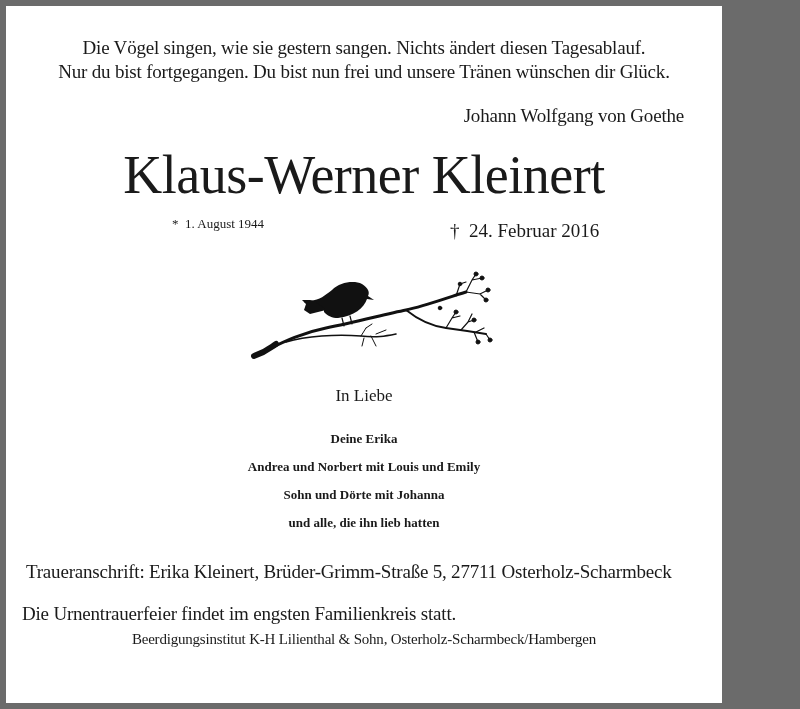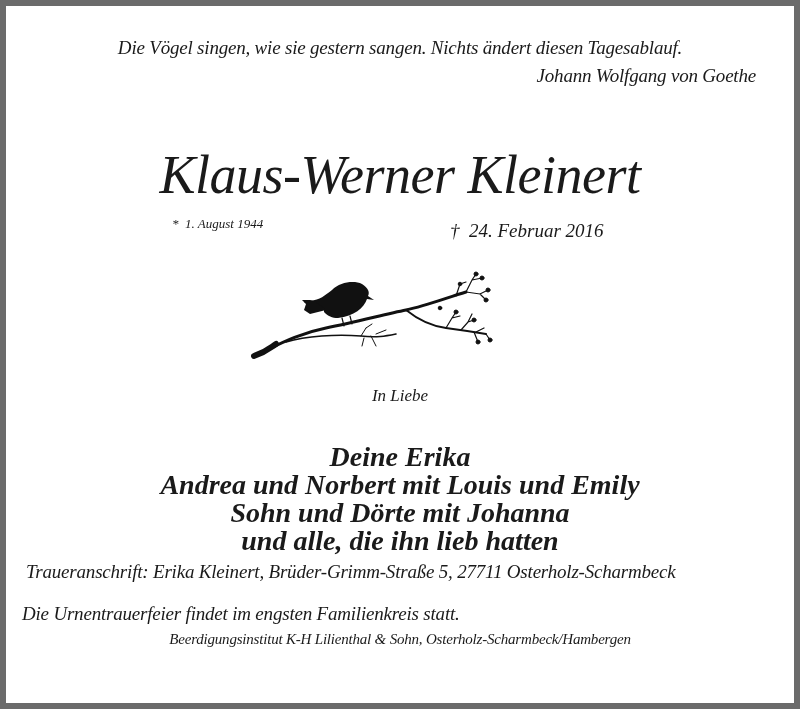--- a/index.html
+++ b/index.html
@@ -7,38 +7,37 @@
       width: 800px; height: 709px;
       background: #6b6b6b;
       position: relative;
       overflow: hidden;
       font-family: "Liberation Serif", "DejaVu Serif", serif;
       color: #1a1a1a;
     }
     .card {
       position: absolute;
       left: 6px; top: 6px;
-      width: 788px; height: 697px;
+      width: 716px; height: 697px;
       background: #ffffff;
-      font-style: italic;
     }
     .abs { position: absolute; white-space: nowrap; }
     .center { left: 0; right: 0; text-align: center; }
 
     .quote {
       top: 30px; left: 0; right: 0;
       text-align: center;
       font-size: 19px;
       line-height: 24px;
       letter-spacing: -0.2px;
     }
     .quote .author {
       text-align: right;
       padding-right: 38px;
-      margin-top: 4px;
+      margin-top: 20px;
       padding-left: 30px;
     }
 
     .name {
       top: 134px;
       font-size: 54px;
       line-height: 70px;
       letter-spacing: -0.5px;
     }
 
@@ -46,37 +45,38 @@
     .died { top: 214px; left: 444px; font-size: 19px; }
 
     .bird {
       top: 258px; left: 240px;
       width: 250px; height: 100px;
     }
 
     .in-liebe { top: 380px; font-size: 17px; }
 
     .family {
-      top: 437px;
-      font-size: 28px;
+      top: 419px;
+      font-size: 13px;
       font-weight: bold;
       line-height: 28px;
     }
 
     .address { top: 555px; left: 20px; font-size: 19px; letter-spacing: -0.2px; }
     .ceremony { top: 597px; left: 16px; font-size: 19px; letter-spacing: -0.2px; }
     .undertaker { top: 625px; font-size: 15px; letter-spacing: -0.2px; }
   </style>
 </head>
 <body>
 
 <div class="card">
 
   <div class="abs quote">
     <div>Die Vögel singen, wie sie gestern sangen. Nichts ändert diesen Tagesablauf.</div>
+    <div>Nur du bist fortgegangen. Du bist nun frei und unsere Tränen wünschen dir Glück.</div>
     <div class="author">Johann Wolfgang von Goethe</div>
   </div>
 
   <div class="abs center name">Klaus-Werner Kleinert</div>
 
   <div class="abs born">
     <span>*</span>&nbsp;&nbsp;<span>1. August 1944</span>
   </div>
 
   <div class="abs died">

